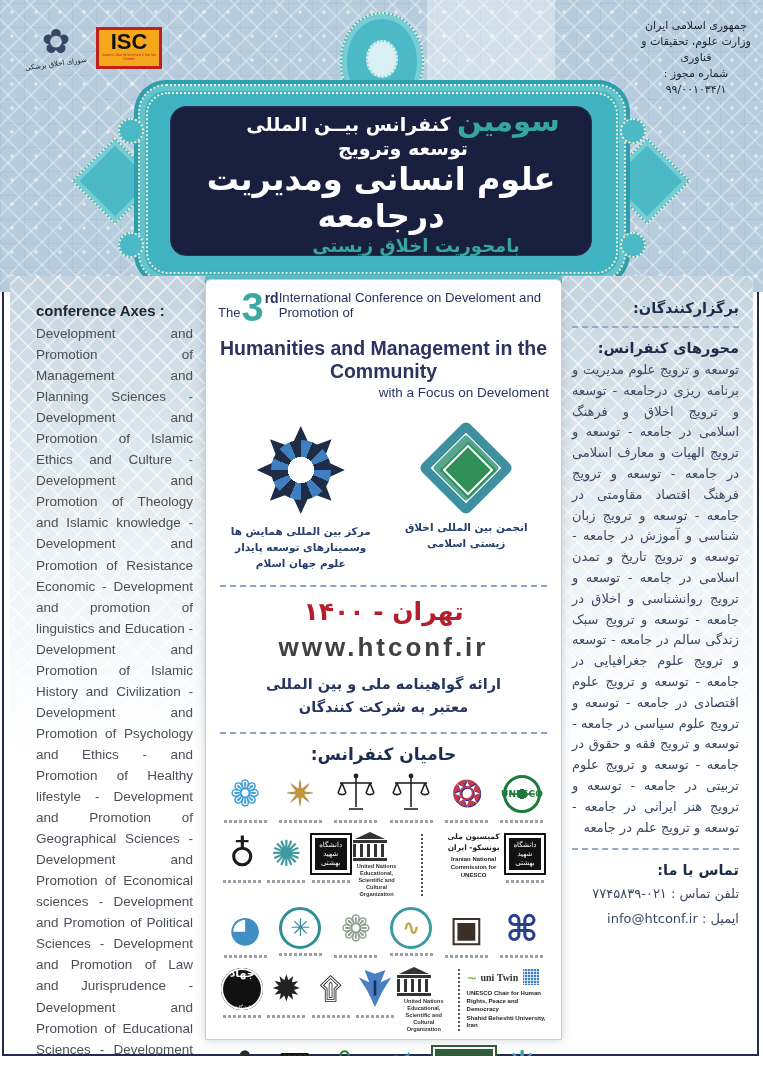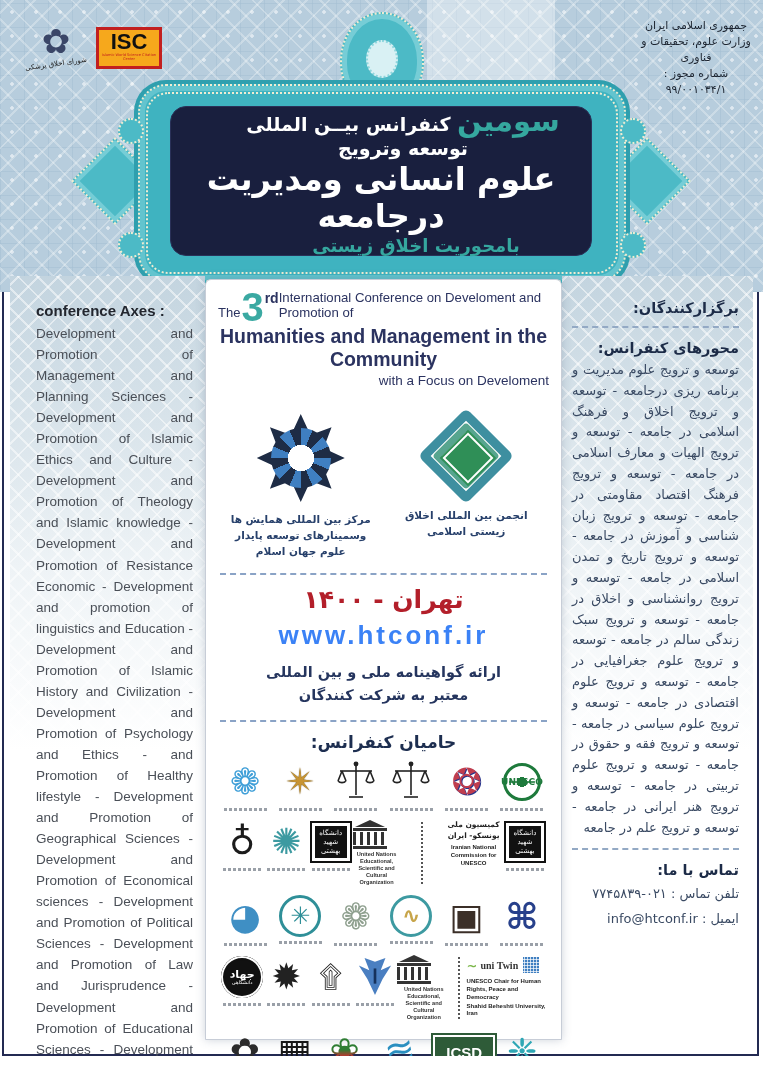--- a/index.html
+++ b/index.html
@@ -72,63 +72,63 @@
   
   .card{position:absolute;left:205px;top:295px;width:357px;height:761px;background:#fff;
     border:1px solid #c7cdd7;border-radius:6px 6px 0 0;box-sizing:border-box;
     box-shadow:0 0 10px rgba(60,80,110,.25);padding:10px 12px 0 12px;}
   .etitle{font-family:"Liberation Sans",sans-serif;color:#2b3360;}
   .etitle .row1{display:flex;align-items:flex-end;justify-content:flex-start;}
   .etitle .the{font-size:13px;padding-bottom:3px;}
   .etitle .num{font-size:40px;font-weight:bold;color:#3aa9a2;line-height:.8;margin:0 1px;}
   .etitle .ord{font-size:14px;font-weight:bold;align-self:flex-start;}
   .etitle .sub1{font-size:13.2px;padding-bottom:3px;}
-  .etitle .sub2{font-size:19.5px;font-weight:bold;text-align:center;margin-top:2px;}
+  .etitle .sub2{font-size:19.5px;font-weight:bold;text-align:center;margin-top:14px;}
   .etitle .sub3{font-size:13.5px;text-align:right;margin-top:2px;}
 
   .orgrow{display:flex;justify-content:space-around;align-items:flex-start;margin-top:26px;}
   .orgbox{width:160px;text-align:center;}
   .orglogo1{position:relative;width:84px;height:84px;margin:0 auto;}
   .orglogo1 .sq{position:absolute;inset:8px;border:9px solid #3e8fa0;transform:rotate(45deg);border-radius:6px;}
   .orglogo1 .sq2{position:absolute;inset:18px;border:7px solid #57a58f;transform:rotate(45deg);border-radius:4px;}
   .orglogo1 .core{position:absolute;left:26px;top:26px;width:32px;height:32px;background:#2f8f57;
     transform:rotate(45deg);border:2px solid #fff;box-shadow:0 0 0 2px #2f8f57;}
   .orglogo2{position:relative;width:88px;height:88px;margin:0 auto;}
   .orglogo2 .star{position:absolute;inset:0;background:#1e2c45;
     clip-path:polygon(50% 0,61% 24%,85% 15%,76% 39%,100% 50%,76% 61%,85% 85%,61% 76%,50% 100%,39% 76%,15% 85%,24% 61%,0 50%,24% 39%,15% 15%,39% 24%);}
   .orglogo2 .ring{position:absolute;left:14px;top:14px;width:60px;height:60px;border-radius:50%;
     background:radial-gradient(circle at 50% 50%, #fff 0 13px, transparent 13px),
       repeating-conic-gradient(#3f7fc1 0 22.5deg, #1e2c45 22.5deg 45deg);border-radius:50%;}
   .orgcap{margin-top:10px;font-size:10.5px;font-weight:bold;color:#27406b;direction:rtl;line-height:1.5;}
 
   .cdash{border:none;border-top:2px dashed #8aa3c6;margin:14px 2px 10px 2px;}
   .venue{text-align:center;font-size:25px;font-weight:bold;color:#b31f2a;direction:rtl;margin-top:4px;}
   .url{text-align:center;font-family:"Liberation Sans",sans-serif;font-size:26px;font-weight:bold;
-    color:#3b82f6;letter-spacing:3px;margin-top:6px;}
+    color:#404040;letter-spacing:3px;margin-top:6px;}
   .cert{width:250px;margin:10px auto 0 auto;text-align:center;font-size:14.5px;font-weight:bold;
     color:#25355e;direction:rtl;line-height:1.55;}
   .supshead{text-align:center;font-size:17px;font-weight:bold;color:#1d2e50;direction:rtl;margin-top:4px;}
 
   
   .grid{margin-top:8px;}
   .grow{display:flex;justify-content:space-between;align-items:flex-start;margin-bottom:9px;padding:0 2px;}
   .sup{width:50px;display:flex;flex-direction:column;align-items:center;}
   .sup .ic{height:44px;display:flex;align-items:center;justify-content:center;font-size:36px;line-height:1;}
   .cap-sq{width:86%;height:3px;margin-top:4px;
     background:repeating-linear-gradient(90deg,#9aa0a8 0 3px,transparent 3px 5px);}
   .ring-ic{width:38px;height:38px;border-radius:50%;box-sizing:border-box;display:flex;align-items:center;justify-content:center;}
   .globe{border:3px solid #1e7a3c;position:relative;font-size:9px;color:#1e7a3c;font-weight:bold;}
   .globe::before{content:"";position:absolute;inset:3px;border-radius:50%;
     background:linear-gradient(transparent 45%, rgba(30,122,60,.8) 45% 55%, transparent 55%),
                radial-gradient(circle,#1e7a3c 0 5px,transparent 5px);}
   .callig{width:42px;height:42px;background:#111;border:2px solid #111;box-shadow:inset 0 0 0 3px #fff;
     color:#fff;font-size:7px;text-align:center;display:flex;align-items:center;justify-content:center;
     direction:rtl;line-height:1.3;padding:2px;box-sizing:border-box;}
   .jahad{width:42px;height:42px;border-radius:50%;background:#111;box-shadow:inset 0 0 0 2px #fff, inset 0 0 0 4px #111;
-    color:#fff;display:flex;flex-direction:column;align-items:center;justify-content:center;direction:rtl;}
+    color:#fff;display:flex;flex-direction:column;align-items:center;justify-content:space-between;direction:rtl;}
   .jahad .a{font-size:11px;font-weight:bold;} .jahad .b{font-size:5px;}
   .icsd{width:62px;height:34px;background:#2e5b38;border:2px solid #2e5b38;box-shadow:inset 0 0 0 2px #fff;
     color:#fff;font-family:"Liberation Sans",sans-serif;font-weight:bold;font-size:15px;
     display:flex;align-items:center;justify-content:center;}
   .temple{width:34px;}
   .temple .roof{width:0;height:0;margin:0 auto;border-left:15px solid transparent;border-right:15px solid transparent;border-bottom:7px solid #333;}
   .temple .band{height:3px;background:#333;margin-top:1px;}
   .temple .cols{height:13px;margin-top:1px;background:repeating-linear-gradient(90deg,#333 0 3px,#fff 3px 7px);}
   .temple .base{height:3px;background:#333;margin-top:1px;}
   .wide{display:flex;align-items:flex-start;gap:6px;}

